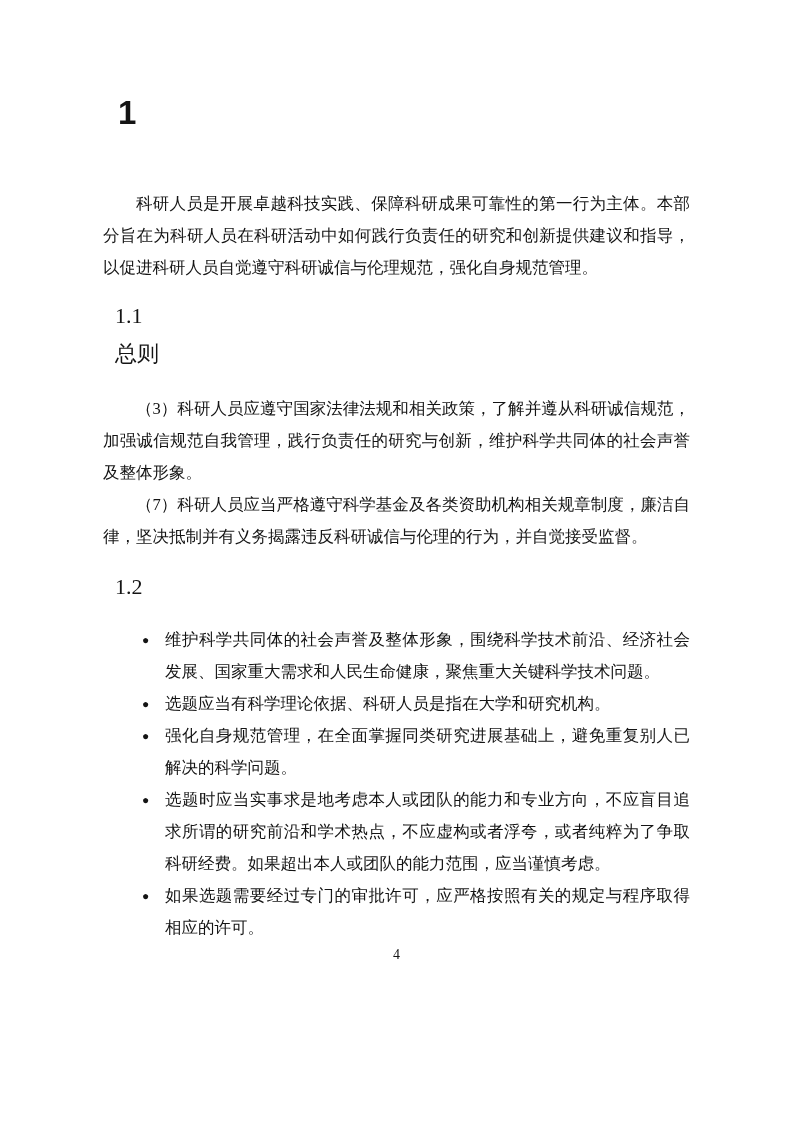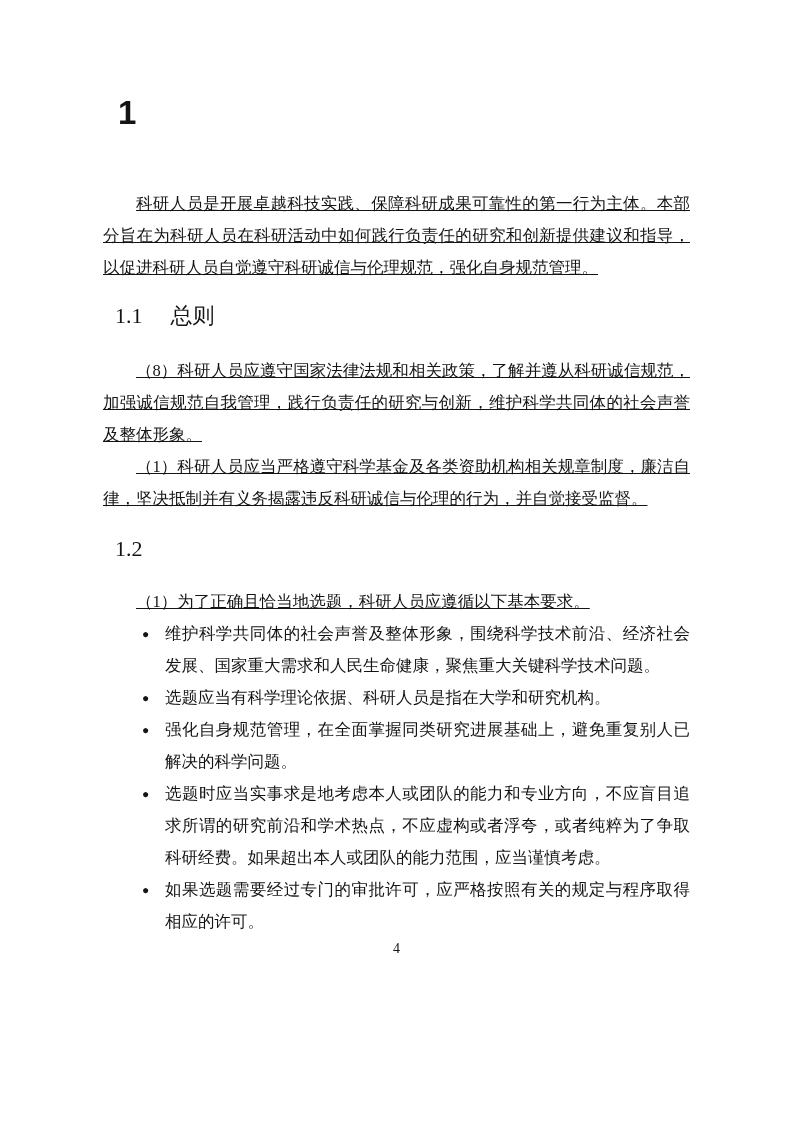--- a/index.html
+++ b/index.html
@@ -26,38 +26,38 @@
     margin: 0 0 55px 15px;
     font-family: "Liberation Sans", "DejaVu Sans", sans-serif;
     font-weight: 700;
     font-size: 33px;
     line-height: 40px;
     letter-spacing: 1px;
   }
   .section-heading {
     display: flex;
     align-items: baseline;
-    gap: 28px;
+    gap: 8px;
     margin: 17px 0 24px 12px;
     font-weight: 400;
     font-size: 22px;
     line-height: 30px;
+    flex-direction: column;
   }
   .section-heading.second {
     margin-top: 19px;
     margin-bottom: 22px;
   }
   p.body-para {
     margin: 0;
     font-size: 16.5px;
     line-height: 32px;
     text-align: justify;
     text-justify: inter-character;
     text-indent: 2em;
-    text-decoration: underline;
   }
   ul.bullet-list {
     list-style: none;
     margin: 0;
     padding: 0;
   }
   ul.bullet-list li {
     position: relative;
     padding-left: 62px;
     font-size: 16.5px;
@@ -88,28 +88,27 @@
     <span>1</span>
   </h1>
 
   <p class="body-para">科研人员是开展卓越科技实践、保障科研成果可靠性的第一行为主体。本部分旨在为科研人员在科研活动中如何践行负责任的研究和创新提供建议和指导，以促进科研人员自觉遵守科研诚信与伦理规范，强化自身规范管理。</p>
 
   <h2 class="section-heading">
     <span>1.1</span>
     <span>总则</span>
   </h2>
 
-  <p class="body-para">（8）科研人员应遵守国家法律法规和相关政策，了解并遵从科研诚信规范，加强诚信规范自我管理，践行负责任的研究与创新，维护科学共同体的社会声誉及整体形象。</p>
-  <p class="body-para">（1）科研人员应当严格遵守科学基金及各类资助机构相关规章制度，廉洁自律，坚决抵制并有义务揭露违反科研诚信与伦理的行为，并自觉接受监督。</p>
+  <p class="body-para">（3）科研人员应遵守国家法律法规和相关政策，了解并遵从科研诚信规范，加强诚信规范自我管理，践行负责任的研究与创新，维护科学共同体的社会声誉及整体形象。</p>
+  <p class="body-para">（7）科研人员应当严格遵守科学基金及各类资助机构相关规章制度，廉洁自律，坚决抵制并有义务揭露违反科研诚信与伦理的行为，并自觉接受监督。</p>
 
   <h2 class="section-heading second">
     <span>1.2</span>
   </h2>
 
-  <p class="body-para">（1）为了正确且恰当地选题，科研人员应遵循以下基本要求。</p>
 
   <ul class="bullet-list">
     <li>
       <span class="marker">●</span>
       <span>维护科学共同体的社会声誉及整体形象，围绕科学技术前沿、经济社会发展、国家重大需求和人民生命健康，聚焦重大关键科学技术问题。</span>
     </li>
     <li>
       <span class="marker">●</span>
       <span>选题应当有科学理论依据、科研人员是指在大学和研究机构。</span>
     </li>

